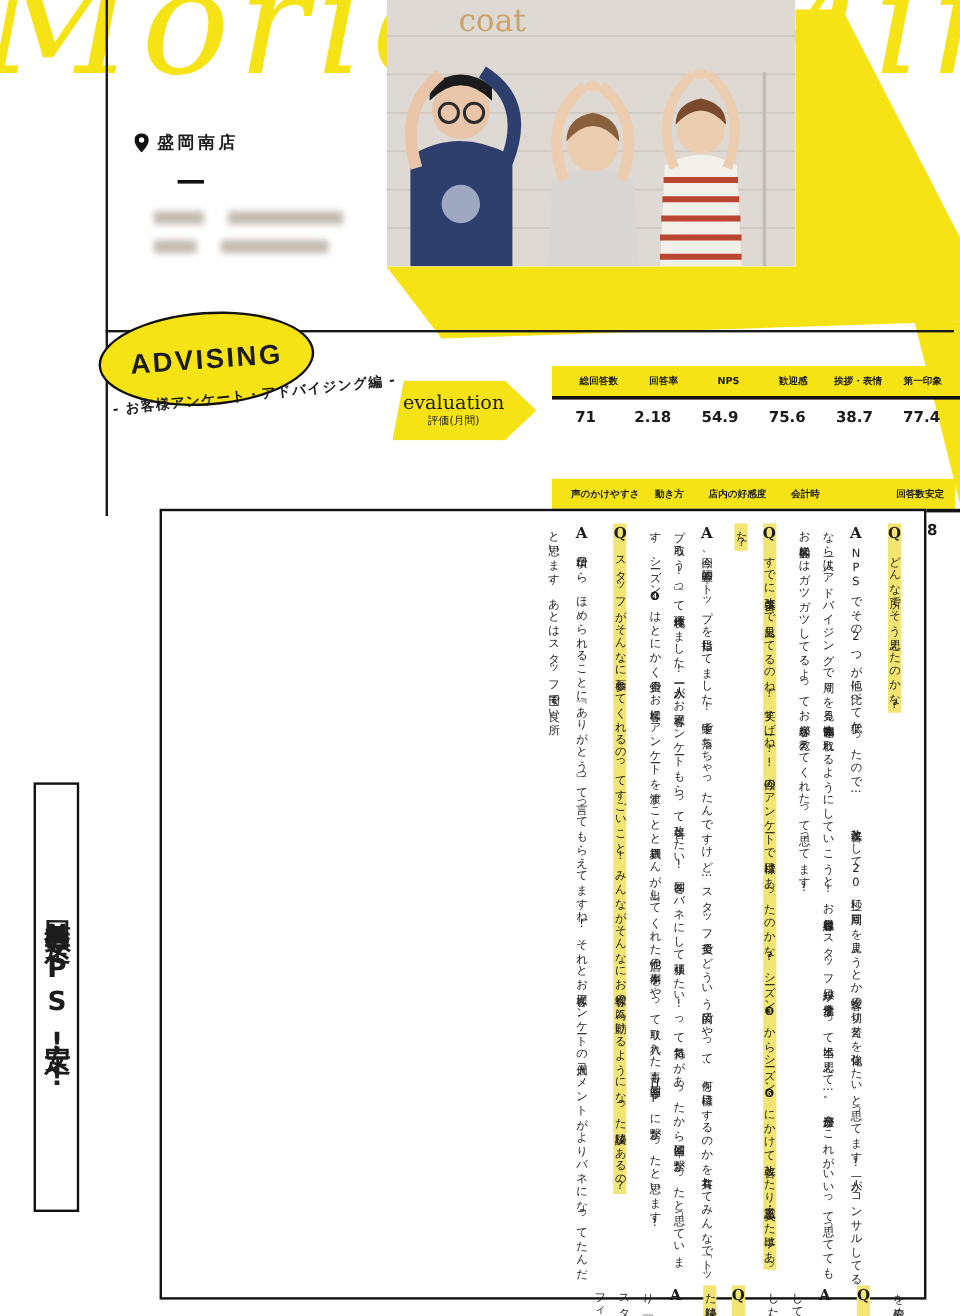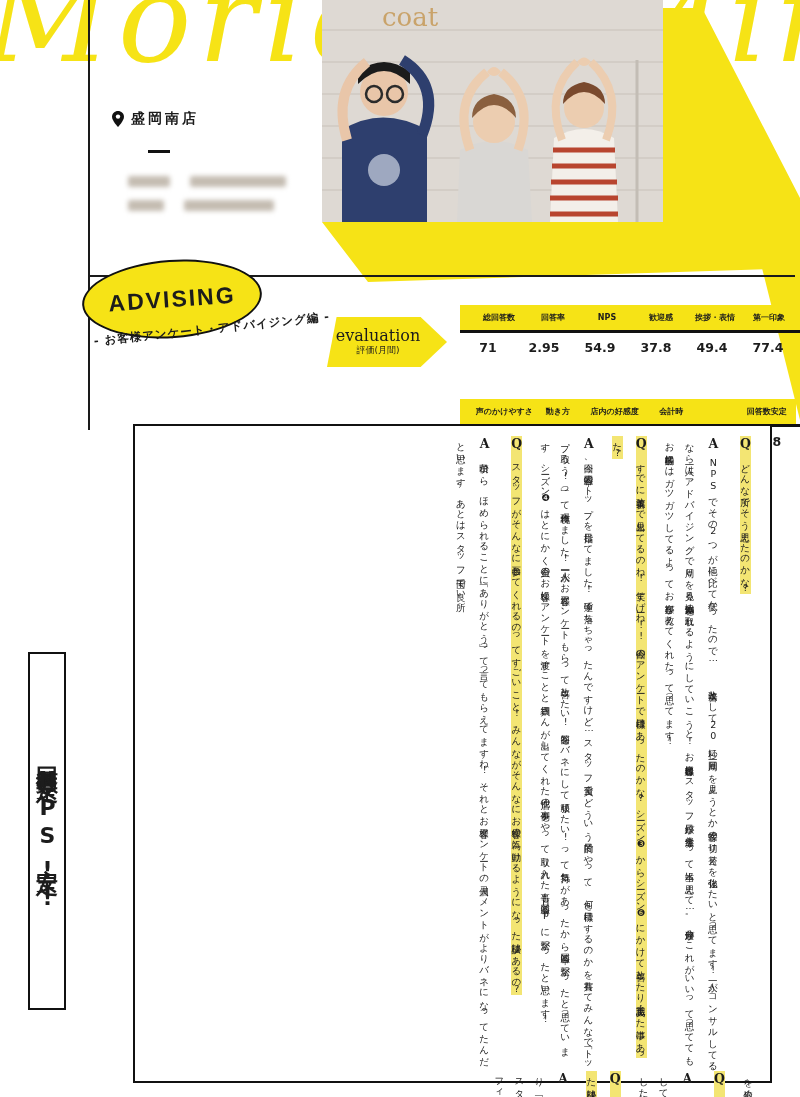--- a/index.html
+++ b/index.html
@@ -175,24 +175,24 @@
       <div class="cell">総回答数</div>
       <div class="cell">回答率</div>
       <div class="cell">NPS</div>
       <div class="cell">歓迎感</div>
       <div class="cell">挨拶・表情</div>
       <div class="cell">第一印象</div>
     </div>
     <div class="tline"></div>
     <div class="tvals eq">
       <div class="cell">71</div>
-      <div class="cell">2.95</div>
+      <div class="cell">2.18</div>
       <div class="cell">54.9</div>
-      <div class="cell">37.8</div>
-      <div class="cell">49.4</div>
+      <div class="cell">75.6</div>
+      <div class="cell">38.7</div>
       <div class="cell">77.4</div>
     </div>
   </div>
 
   <div class="mtable" style="left:460px;top:367px;margin-top:32px;">
     <div class="thead">
       <div class="cell c1">声のかけやすさ</div>
       <div class="cell c2">動き方</div>
       <div class="cell c3">店内の好感度</div>
       <div class="cell c4">会計時</div>

